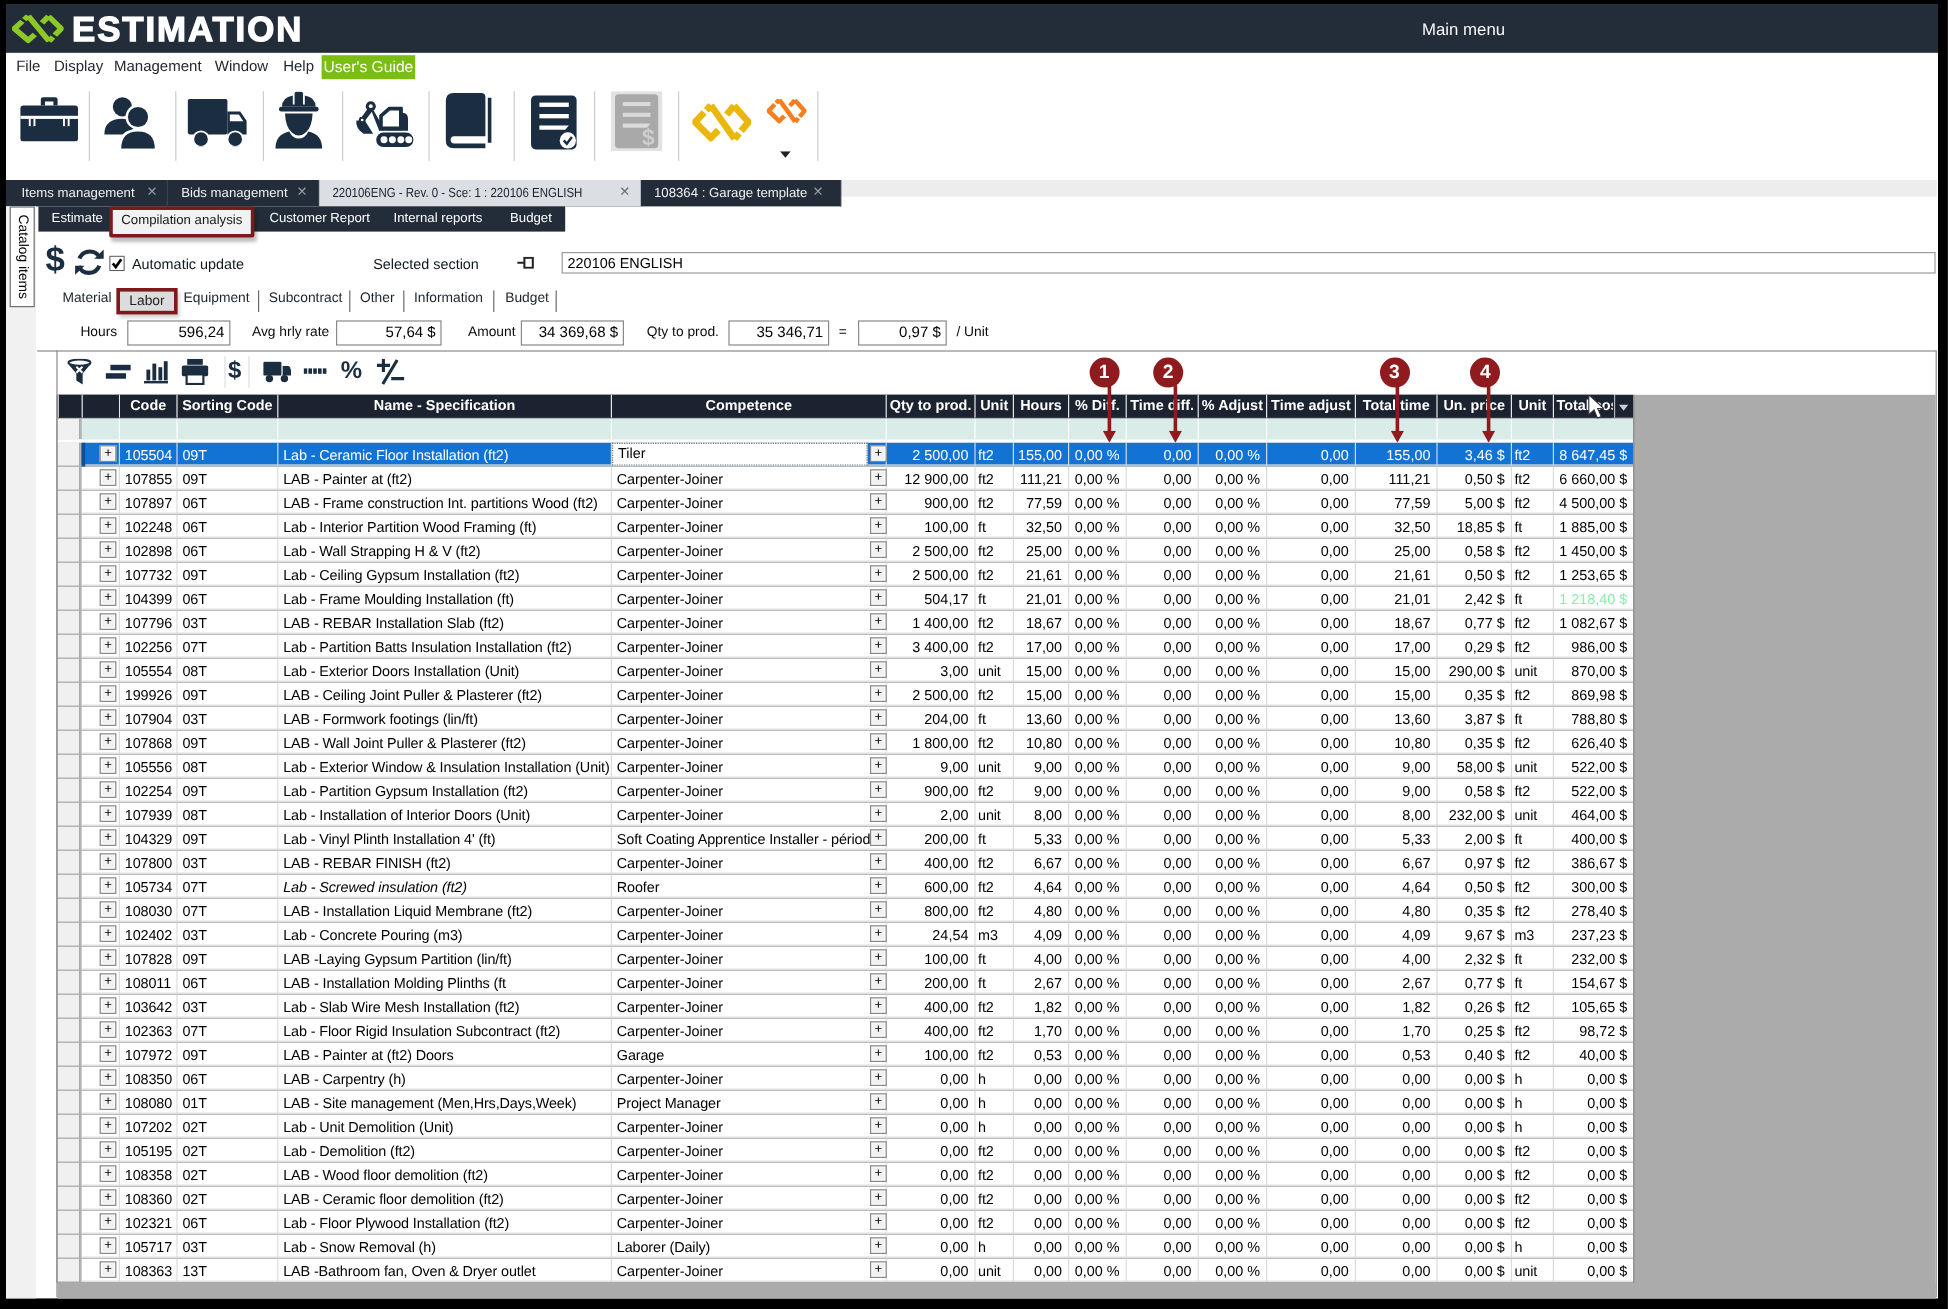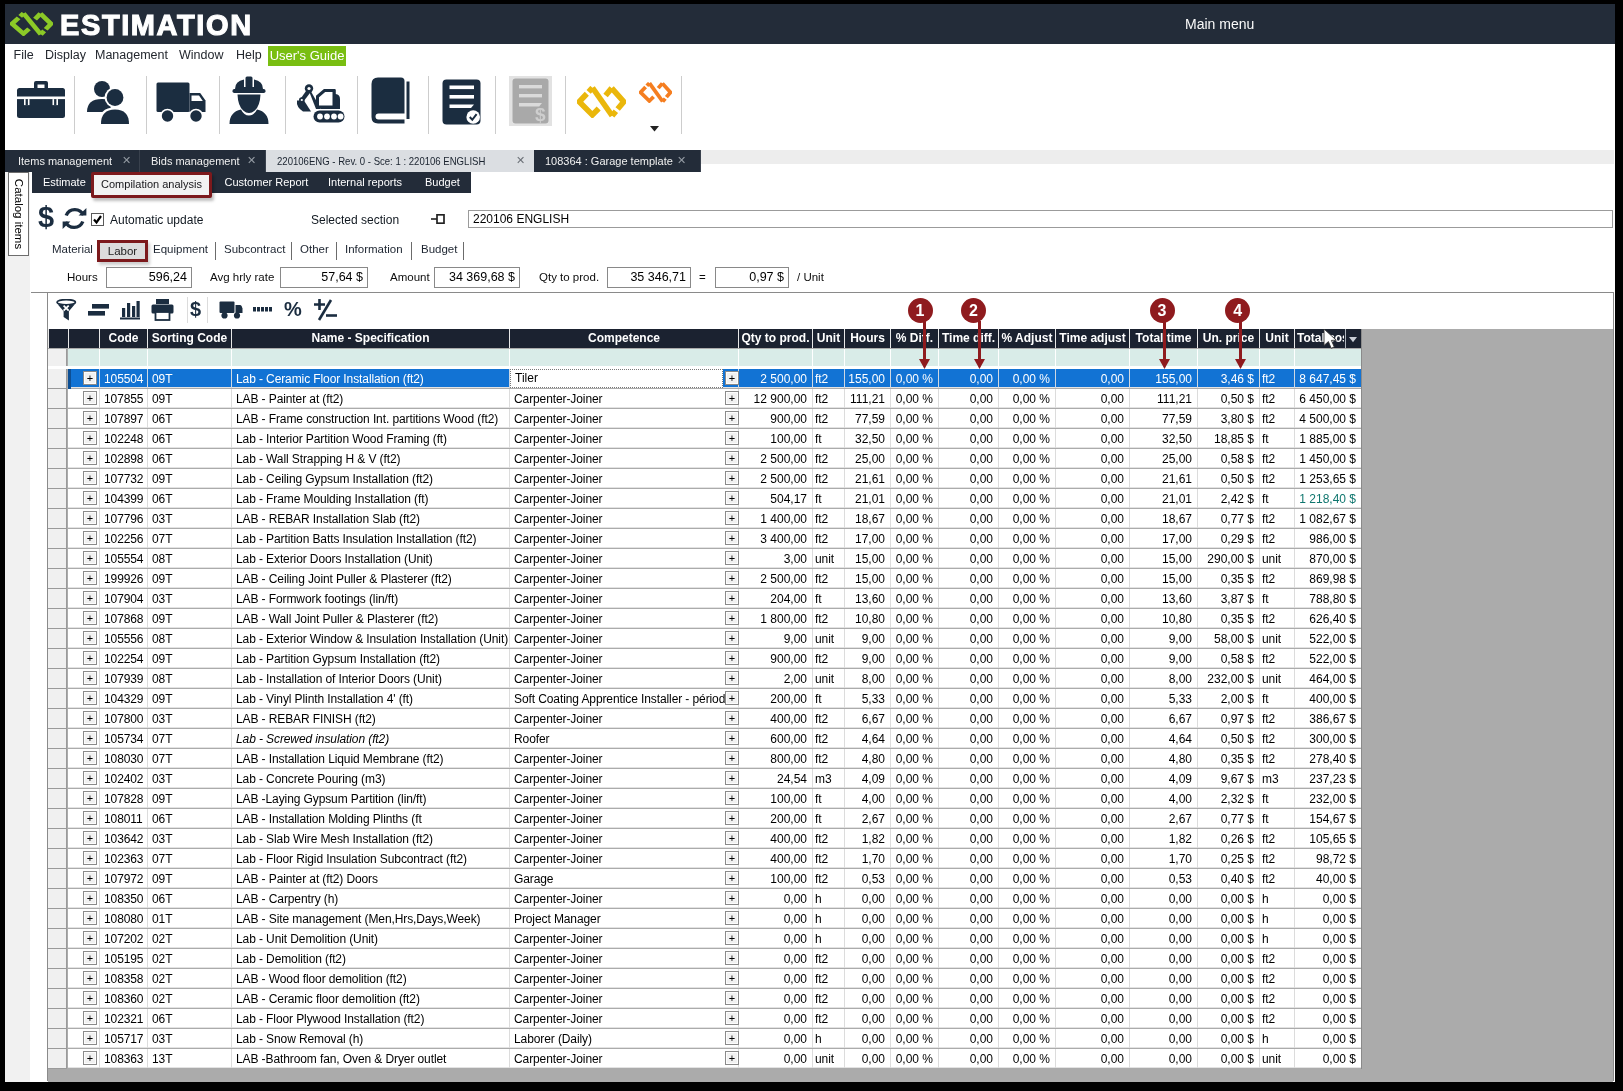--- a/index.html
+++ b/index.html
@@ -372,21 +372,21 @@
 <div class="cell rt" style="left:738px;top:389px;width:74px;color:#000;">12 900,00</div>
 <div class="cell lt" style="left:812px;top:389px;width:32px;color:#000;padding-left:3px">ft2</div>
 <div class="cell rt" style="left:844px;top:389px;width:46px;color:#000;">111,21</div>
 <div class="cell rt" style="left:890px;top:389px;width:48px;color:#000;">0,00 %</div>
 <div class="cell rt" style="left:938px;top:389px;width:60px;color:#000;">0,00</div>
 <div class="cell rt" style="left:998px;top:389px;width:57px;color:#000;">0,00 %</div>
 <div class="cell rt" style="left:1055px;top:389px;width:74px;color:#000;">0,00</div>
 <div class="cell rt" style="left:1129px;top:389px;width:68px;color:#000;">111,21</div>
 <div class="cell rt" style="left:1197px;top:389px;width:62px;color:#000;">0,50 $</div>
 <div class="cell lt" style="left:1259px;top:389px;width:35px;color:#000;padding-left:3px">ft2</div>
-<div class="cell rt" style="left:1294px;top:389px;width:67px;color:#000;">6 450,00 $</div>
+<div class="cell rt" style="left:1294px;top:389px;width:67px;color:#000;">6 660,00 $</div>
 <div class="ab" style="left:48px;top:409px;width:19px;height:20px;background:#f0f0f0;border-right:1px solid #9a9a9a;border-bottom:1px solid #9a9a9a"></div>
 <div class="ab" style="left:68px;top:409px;width:1293px;height:19px;background:#fff;border-bottom:1px solid #e3e3e3"></div>
 <div class="ab" style="left:99px;top:409px;width:1px;height:19px;background:#dcdcdc"></div>
 <div class="ab" style="left:147px;top:409px;width:1px;height:19px;background:#dcdcdc"></div>
 <div class="ab" style="left:231px;top:409px;width:1px;height:19px;background:#dcdcdc"></div>
 <div class="ab" style="left:509px;top:409px;width:1px;height:19px;background:#dcdcdc"></div>
 <div class="ab" style="left:738px;top:409px;width:1px;height:19px;background:#dcdcdc"></div>
 <div class="ab" style="left:812px;top:409px;width:1px;height:19px;background:#dcdcdc"></div>
 <div class="ab" style="left:844px;top:409px;width:1px;height:19px;background:#dcdcdc"></div>
 <div class="ab" style="left:890px;top:409px;width:1px;height:19px;background:#dcdcdc"></div>
@@ -404,21 +404,21 @@
 <div class="cell lt" style="left:509px;top:409px;width:229px;color:#000;">Carpenter-Joiner</div>
 <div class="plusbtn" style="left:725px;top:411px">+</div>
 <div class="cell rt" style="left:738px;top:409px;width:74px;color:#000;">900,00</div>
 <div class="cell lt" style="left:812px;top:409px;width:32px;color:#000;padding-left:3px">ft2</div>
 <div class="cell rt" style="left:844px;top:409px;width:46px;color:#000;">77,59</div>
 <div class="cell rt" style="left:890px;top:409px;width:48px;color:#000;">0,00 %</div>
 <div class="cell rt" style="left:938px;top:409px;width:60px;color:#000;">0,00</div>
 <div class="cell rt" style="left:998px;top:409px;width:57px;color:#000;">0,00 %</div>
 <div class="cell rt" style="left:1055px;top:409px;width:74px;color:#000;">0,00</div>
 <div class="cell rt" style="left:1129px;top:409px;width:68px;color:#000;">77,59</div>
-<div class="cell rt" style="left:1197px;top:409px;width:62px;color:#000;">3,80 $</div>
+<div class="cell rt" style="left:1197px;top:409px;width:62px;color:#000;">5,00 $</div>
 <div class="cell lt" style="left:1259px;top:409px;width:35px;color:#000;padding-left:3px">ft2</div>
 <div class="cell rt" style="left:1294px;top:409px;width:67px;color:#000;">4 500,00 $</div>
 <div class="ab" style="left:48px;top:429px;width:19px;height:20px;background:#f0f0f0;border-right:1px solid #9a9a9a;border-bottom:1px solid #9a9a9a"></div>
 <div class="ab" style="left:68px;top:429px;width:1293px;height:19px;background:#fff;border-bottom:1px solid #e3e3e3"></div>
 <div class="ab" style="left:99px;top:429px;width:1px;height:19px;background:#dcdcdc"></div>
 <div class="ab" style="left:147px;top:429px;width:1px;height:19px;background:#dcdcdc"></div>
 <div class="ab" style="left:231px;top:429px;width:1px;height:19px;background:#dcdcdc"></div>
 <div class="ab" style="left:509px;top:429px;width:1px;height:19px;background:#dcdcdc"></div>
 <div class="ab" style="left:738px;top:429px;width:1px;height:19px;background:#dcdcdc"></div>
 <div class="ab" style="left:812px;top:429px;width:1px;height:19px;background:#dcdcdc"></div>
@@ -542,21 +542,21 @@
 <div class="cell rt" style="left:738px;top:489px;width:74px;color:#000;">504,17</div>
 <div class="cell lt" style="left:812px;top:489px;width:32px;color:#000;padding-left:3px">ft</div>
 <div class="cell rt" style="left:844px;top:489px;width:46px;color:#000;">21,01</div>
 <div class="cell rt" style="left:890px;top:489px;width:48px;color:#000;">0,00 %</div>
 <div class="cell rt" style="left:938px;top:489px;width:60px;color:#000;">0,00</div>
 <div class="cell rt" style="left:998px;top:489px;width:57px;color:#000;">0,00 %</div>
 <div class="cell rt" style="left:1055px;top:489px;width:74px;color:#000;">0,00</div>
 <div class="cell rt" style="left:1129px;top:489px;width:68px;color:#000;">21,01</div>
 <div class="cell rt" style="left:1197px;top:489px;width:62px;color:#000;">2,42 $</div>
 <div class="cell lt" style="left:1259px;top:489px;width:35px;color:#000;padding-left:3px">ft</div>
-<div class="cell rt" style="left:1294px;top:489px;width:67px;color:#0f766e;">1 218,40 $</div>
+<div class="cell rt" style="left:1294px;top:489px;width:67px;color:#86efac;">1 218,40 $</div>
 <div class="ab" style="left:48px;top:509px;width:19px;height:20px;background:#f0f0f0;border-right:1px solid #9a9a9a;border-bottom:1px solid #9a9a9a"></div>
 <div class="ab" style="left:68px;top:509px;width:1293px;height:19px;background:#fff;border-bottom:1px solid #e3e3e3"></div>
 <div class="ab" style="left:99px;top:509px;width:1px;height:19px;background:#dcdcdc"></div>
 <div class="ab" style="left:147px;top:509px;width:1px;height:19px;background:#dcdcdc"></div>
 <div class="ab" style="left:231px;top:509px;width:1px;height:19px;background:#dcdcdc"></div>
 <div class="ab" style="left:509px;top:509px;width:1px;height:19px;background:#dcdcdc"></div>
 <div class="ab" style="left:738px;top:509px;width:1px;height:19px;background:#dcdcdc"></div>
 <div class="ab" style="left:812px;top:509px;width:1px;height:19px;background:#dcdcdc"></div>
 <div class="ab" style="left:844px;top:509px;width:1px;height:19px;background:#dcdcdc"></div>
 <div class="ab" style="left:890px;top:509px;width:1px;height:19px;background:#dcdcdc"></div>

